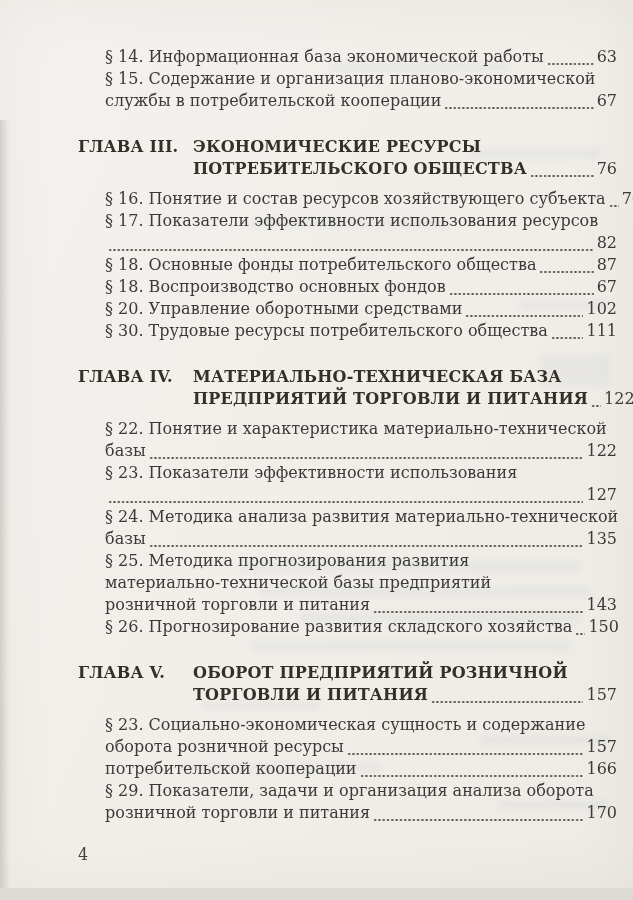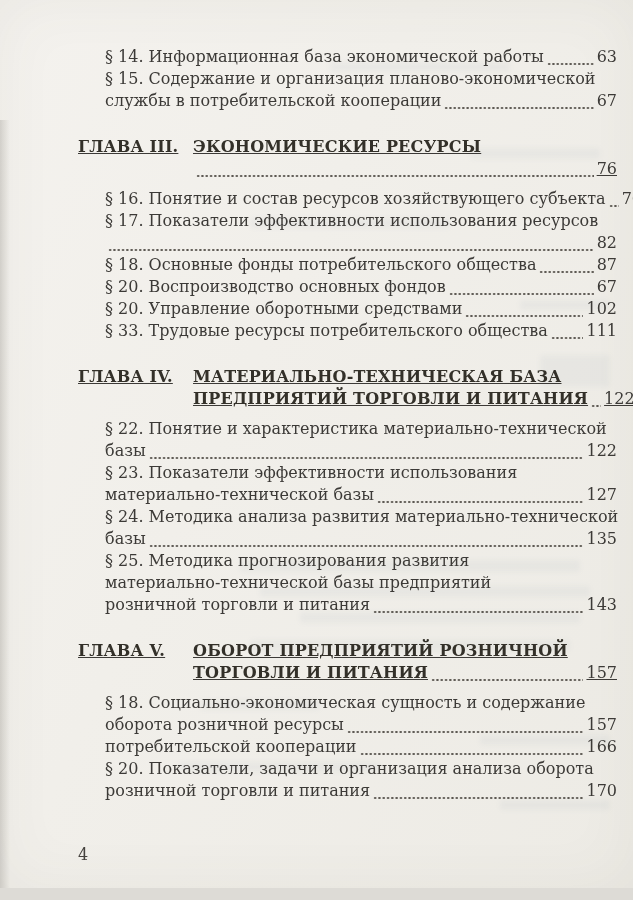--- a/index.html
+++ b/index.html
@@ -28,21 +28,21 @@
   }
   .toc {
     position: absolute;
     top: 46px;
     left: 0;
     right: 0;
     padding: 0 16px 0 78px;
     font-size: 16px;
   }
   .entry { margin: 0; }
-  .entry.chapter { margin-top: 24px; margin-bottom: 8px; text-decoration: underline; }
+  .entry.chapter { margin-top: 24px; margin-bottom: 8px; }
   .row {
     display: flex;
     align-items: baseline;
     line-height: 22px;
   }
   .entry.section .row { padding-left: 27px; }
   .txt { white-space: nowrap; }
   .entry.chapter .txt,
   .chapter-label {
     font-weight: bold;
@@ -121,20 +121,21 @@
           <span class="pagenum">67</span>
         </div>
       </div>
       <div class="entry chapter">
         <div class="row">
           <span class="chapter-label">ГЛАВА III.</span>
           <span class="txt">ЭКОНОМИЧЕСКИЕ РЕСУРСЫ</span>
         </div>
         <div class="row">
           <span class="chapter-label"></span>
+          <span class="txt">ПОТРЕБИТЕЛЬСКОГО ОБЩЕСТВА</span>
           <span class="leader"></span>
           <span class="pagenum">76</span>
         </div>
       </div>
       <div class="entry section">
         <div class="row">
           <span class="txt">§ 16. Понятие и состав ресурсов хозяйствующего субъекта</span>
           <span class="leader"></span>
           <span class="pagenum">76</span>
         </div>
@@ -150,35 +151,35 @@
       </div>
       <div class="entry section">
         <div class="row">
           <span class="txt">§ 18. Основные фонды потребительского общества</span>
           <span class="leader"></span>
           <span class="pagenum">87</span>
         </div>
       </div>
       <div class="entry section">
         <div class="row">
-          <span class="txt">§ 20. Воспроизводство основных фондов</span>
+          <span class="txt">§ 18. Воспроизводство основных фондов</span>
           <span class="leader"></span>
           <span class="pagenum">67</span>
         </div>
       </div>
       <div class="entry section">
         <div class="row">
           <span class="txt">§ 20. Управление оборотными средствами</span>
           <span class="leader"></span>
           <span class="pagenum">102</span>
         </div>
       </div>
       <div class="entry section">
         <div class="row">
-          <span class="txt">§ 33. Трудовые ресурсы потребительского общества</span>
+          <span class="txt">§ 30. Трудовые ресурсы потребительского общества</span>
           <span class="leader"></span>
           <span class="pagenum">111</span>
         </div>
       </div>
       <div class="entry chapter">
         <div class="row">
           <span class="chapter-label">ГЛАВА IV.</span>
           <span class="txt">МАТЕРИАЛЬНО-ТЕХНИЧЕСКАЯ БАЗА</span>
         </div>
         <div class="row">
@@ -196,21 +197,20 @@
           <span class="txt">базы</span>
           <span class="leader"></span>
           <span class="pagenum">122</span>
         </div>
       </div>
       <div class="entry section">
         <div class="row">
           <span class="txt">§ 23. Показатели эффективности использования</span>
         </div>
         <div class="row">
-          <span class="txt">материально-технической базы</span>
           <span class="leader"></span>
           <span class="pagenum">127</span>
         </div>
       </div>
       <div class="entry section">
         <div class="row">
           <span class="txt">§ 24. Методика анализа развития материально-технической</span>
         </div>
         <div class="row">
           <span class="txt">базы</span>
@@ -222,54 +222,61 @@
         <div class="row">
           <span class="txt">§ 25. Методика прогнозирования развития</span>
         </div>
         <div class="row">
           <span class="txt">материально-технической базы предприятий</span>
         </div>
         <div class="row">
           <span class="txt">розничной торговли и питания</span>
           <span class="leader"></span>
           <span class="pagenum">143</span>
+        </div>
+      </div>
+      <div class="entry section">
+        <div class="row">
+          <span class="txt">§ 26. Прогнозирование развития складского хозяйства</span>
+          <span class="leader"></span>
+          <span class="pagenum">150</span>
         </div>
       </div>
       <div class="entry chapter">
         <div class="row">
           <span class="chapter-label">ГЛАВА V.</span>
           <span class="txt">ОБОРОТ ПРЕДПРИЯТИЙ РОЗНИЧНОЙ</span>
         </div>
         <div class="row">
           <span class="chapter-label"></span>
           <span class="txt">ТОРГОВЛИ И ПИТАНИЯ</span>
           <span class="leader"></span>
           <span class="pagenum">157</span>
         </div>
       </div>
       <div class="entry section">
         <div class="row">
-          <span class="txt">§ 18. Социально-экономическая сущность и содержание</span>
+          <span class="txt">§ 23. Социально-экономическая сущность и содержание</span>
         </div>
         <div class="row">
           <span class="txt">оборота розничной ресурсы</span>
           <span class="leader"></span>
           <span class="pagenum">157</span>
         </div>
       </div>
       <div class="entry section">
         <div class="row">
           <span class="txt">потребительской кооперации</span>
           <span class="leader"></span>
           <span class="pagenum">166</span>
         </div>
       </div>
       <div class="entry section">
         <div class="row">
-          <span class="txt">§ 20. Показатели, задачи и организация анализа оборота</span>
+          <span class="txt">§ 29. Показатели, задачи и организация анализа оборота</span>
         </div>
         <div class="row">
           <span class="txt">розничной торговли и питания</span>
           <span class="leader"></span>
           <span class="pagenum">170</span>
         </div>
       </div>
     </main>
 
   <div class="footer-num">4</div>

